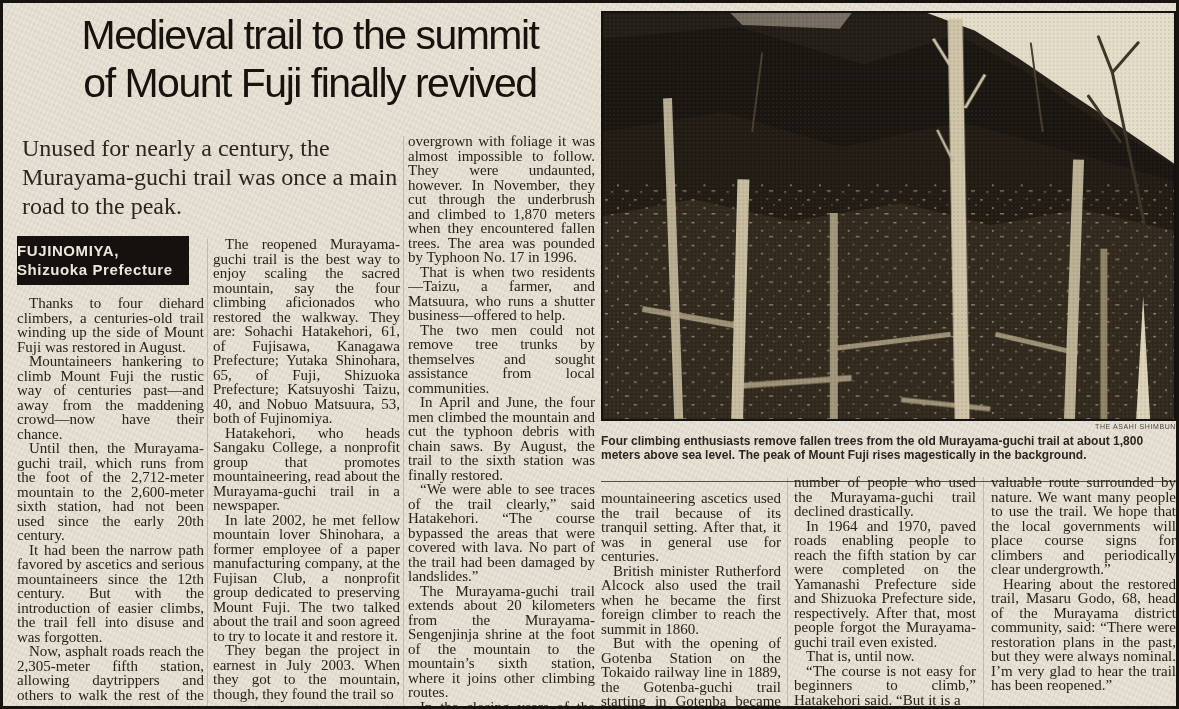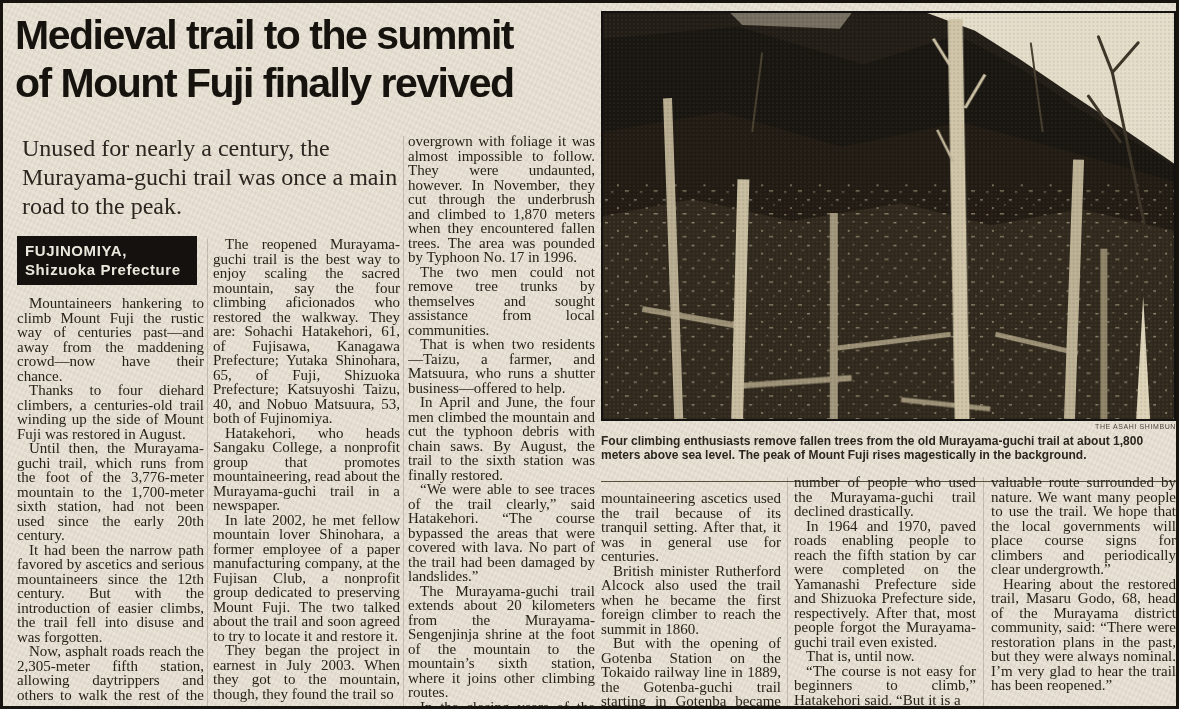--- a/index.html
+++ b/index.html
@@ -12,31 +12,31 @@
     background-color:#e9e3d6;
     background-image:
       repeating-linear-gradient(115deg, rgba(120,105,80,0.05) 0 2px, rgba(255,255,255,0.05) 2px 4px),
       repeating-linear-gradient(25deg, rgba(90,80,60,0.04) 0 3px, rgba(0,0,0,0) 3px 6px);
     font-family:"Liberation Serif", serif;
     color:#272219;
   }
   .headline{
     position:absolute;left:12px;top:8px;width:590px;margin:0;
     font-family:"Liberation Sans", sans-serif;
-    font-weight:bold;font-size:41px;line-height:48px;
-    letter-spacing:-1.5px;color:#16130e;
+    font-weight:normal;font-size:41px;line-height:48px;
+    letter-spacing:-1.5px;color:#16130e;text-align:center;
   }
   .deck{
     position:absolute;left:14px;top:126px;width:392px;margin:5px;
     font-size:24px;line-height:29px;color:#2b2620;
   }
   .kicker{
     position:absolute;left:14px;top:233px;width:164px;
     background:#14110e;color:#ece8dd;
-    padding:5px 8px 6px 8px;
+    padding:5px 8px 6px 0;
     font-family:"Liberation Sans", sans-serif;
     font-weight:bold;font-size:15px;line-height:19px;letter-spacing:0.6px;
   }
   .col{
     position:absolute;
     font-size:15px;line-height:14.5px;
     text-align:justify;
     overflow:hidden;
   }
   .col p{margin:0;text-indent:12px;}
@@ -82,36 +82,36 @@
   </h1>
 
   <p class="deck">Unused for nearly a century, the Murayama-guchi trail was once a main road to the peak.</p>
 
   <div class="kicker">
     <div>FUJINOMIYA,</div>
     <div>Shizuoka Prefecture</div>
   </div>
 
   <div class="col col1">
+      <p>Thanks to four diehard climbers, a centuries-old trail winding up the side of Mount Fuji was restored in August.</p>
       <p>Mountaineers hankering to climb Mount Fuji the rustic way of centuries past—and away from the maddening crowd—now have their chance.</p>
-      <p>Thanks to four diehard climbers, a centuries-old trail winding up the side of Mount Fuji was restored in August.</p>
-      <p>Until then, the Murayama-guchi trail, which runs from the foot of the 3,776-meter mountain to the 1,700-meter sixth station, had not been used since the early 20th century.</p>
+      <p>Until then, the Murayama-guchi trail, which runs from the foot of the 2,712-meter mountain to the 2,600-meter sixth station, had not been used since the early 20th century.</p>
       <p>It had been the narrow path favored by ascetics and serious mountaineers since the 12th century. But with the introduction of easier climbs, the trail fell into disuse and was forgotten.</p>
       <p>Now, asphalt roads reach the 2,305-meter fifth station, allowing daytrippers and others to walk the rest of the way.</p>
     </div>
   <div class="col col2">
       <p>The reopened Murayama-guchi trail is the best way to enjoy scaling the sacred mountain, say the four climbing aficionados who restored the walkway. They are: Sohachi Hatakehori, 61, of Fujisawa, Kanagawa Prefecture; Yutaka Shinohara, 65, of Fuji, Shizuoka Prefecture; Katsuyoshi Taizu, 40, and Nobuo Matsuura, 53, both of Fujinomiya.</p>
       <p>Hatakehori, who heads Sangaku College, a nonprofit group that promotes mountaineering, read about the Murayama-guchi trail in a newspaper.</p>
       <p>In late 2002, he met fellow mountain lover Shinohara, a former employee of a paper manufacturing company, at the Fujisan Club, a nonprofit group dedicated to preserving Mount Fuji. The two talked about the trail and soon agreed to try to locate it and restore it.</p>
       <p>They began the project in earnest in July 2003. When they got to the mountain, though, they found the trail so</p>
     </div>
   <div class="col col3 flush-first">
       <p>overgrown with foliage it was almost impossible to follow. They were undaunted, however. In November, they cut through the underbrush and climbed to 1,870 meters when they encountered fallen trees. The area was pounded by Typhoon No. 17 in 1996.</p>
+      <p>That is when two residents—Taizu, a farmer, and Matsuura, who runs a shutter business—offered to help.</p>
       <p>The two men could not remove tree trunks by themselves and sought assistance from local communities.</p>
-      <p>That is when two residents—Taizu, a farmer, and Matsuura, who runs a shutter business—offered to help.</p>
       <p>In April and June, the four men climbed the mountain and cut the typhoon debris with chain saws. By August, the trail to the sixth station was finally restored.</p>
       <p>“We were able to see traces of the trail clearly,” said Hatakehori. “The course bypassed the areas that were covered with lava. No part of the trail had been damaged by landslides.”</p>
       <p>The Murayama-guchi trail extends about 20 kilometers from the Murayama-Sengenjinja shrine at the foot of the mountain to the mountain’s sixth station, where it joins other climbing routes.</p>
       <p>In the closing years of the Heian Period (794-1185),</p>
     </div>
 
   <div class="rule rule-a"></div>
   <div class="rule rule-b"></div>
 
   <figure class="photo">

